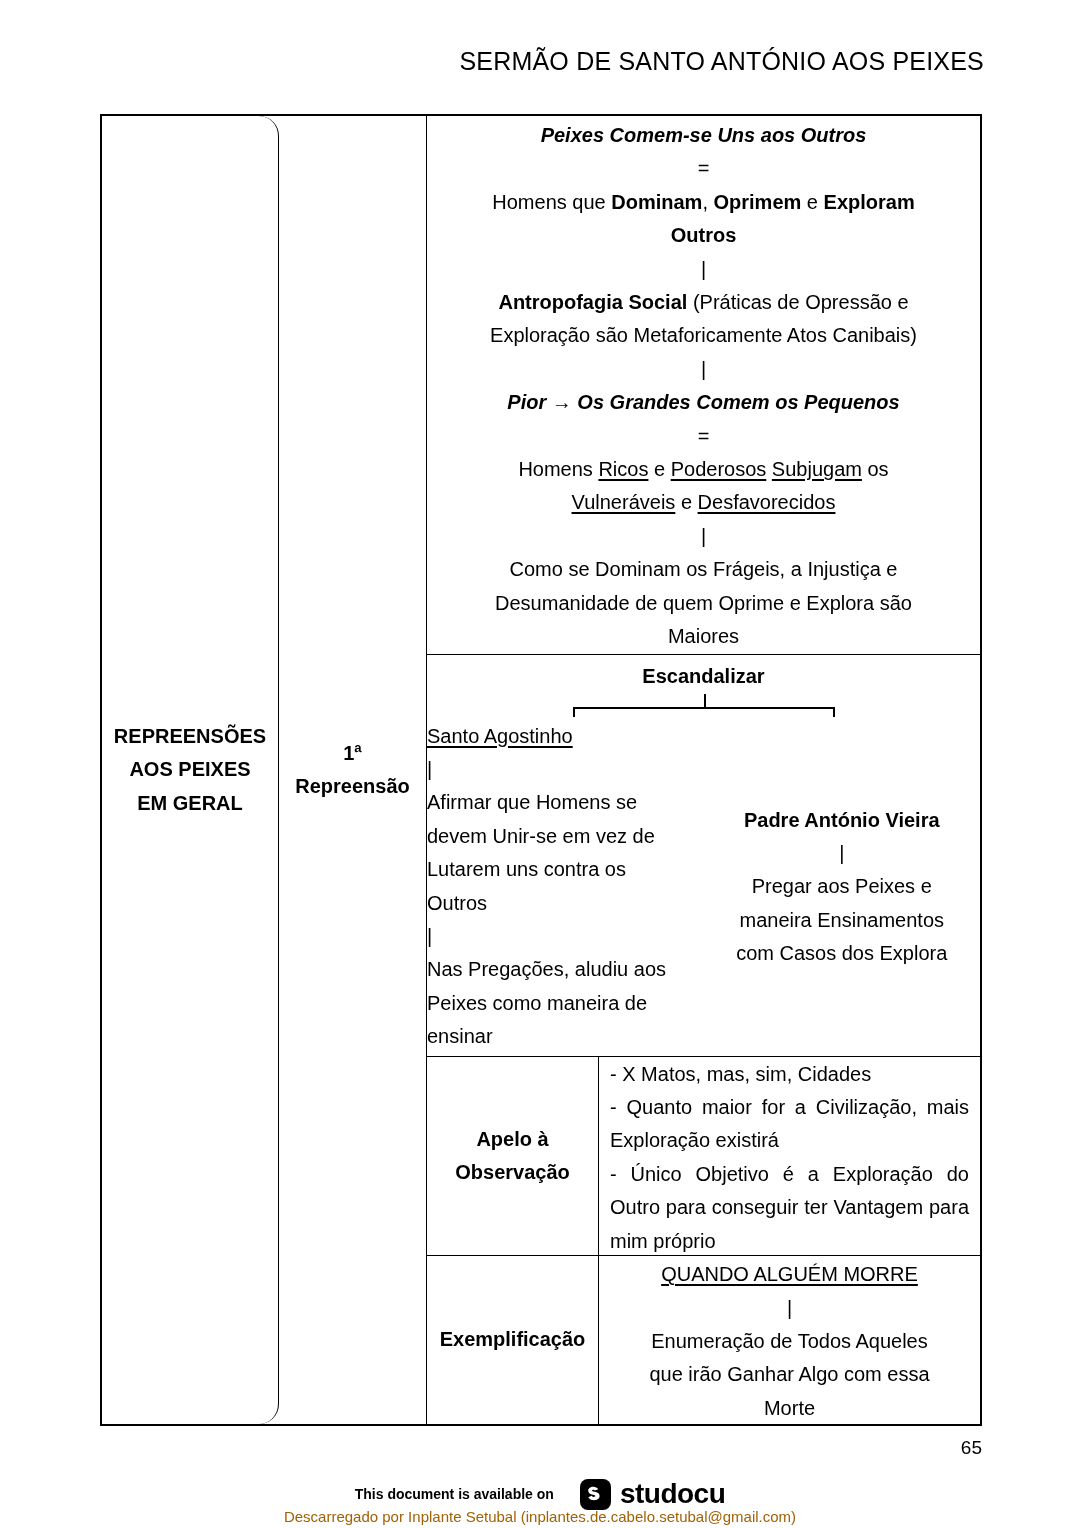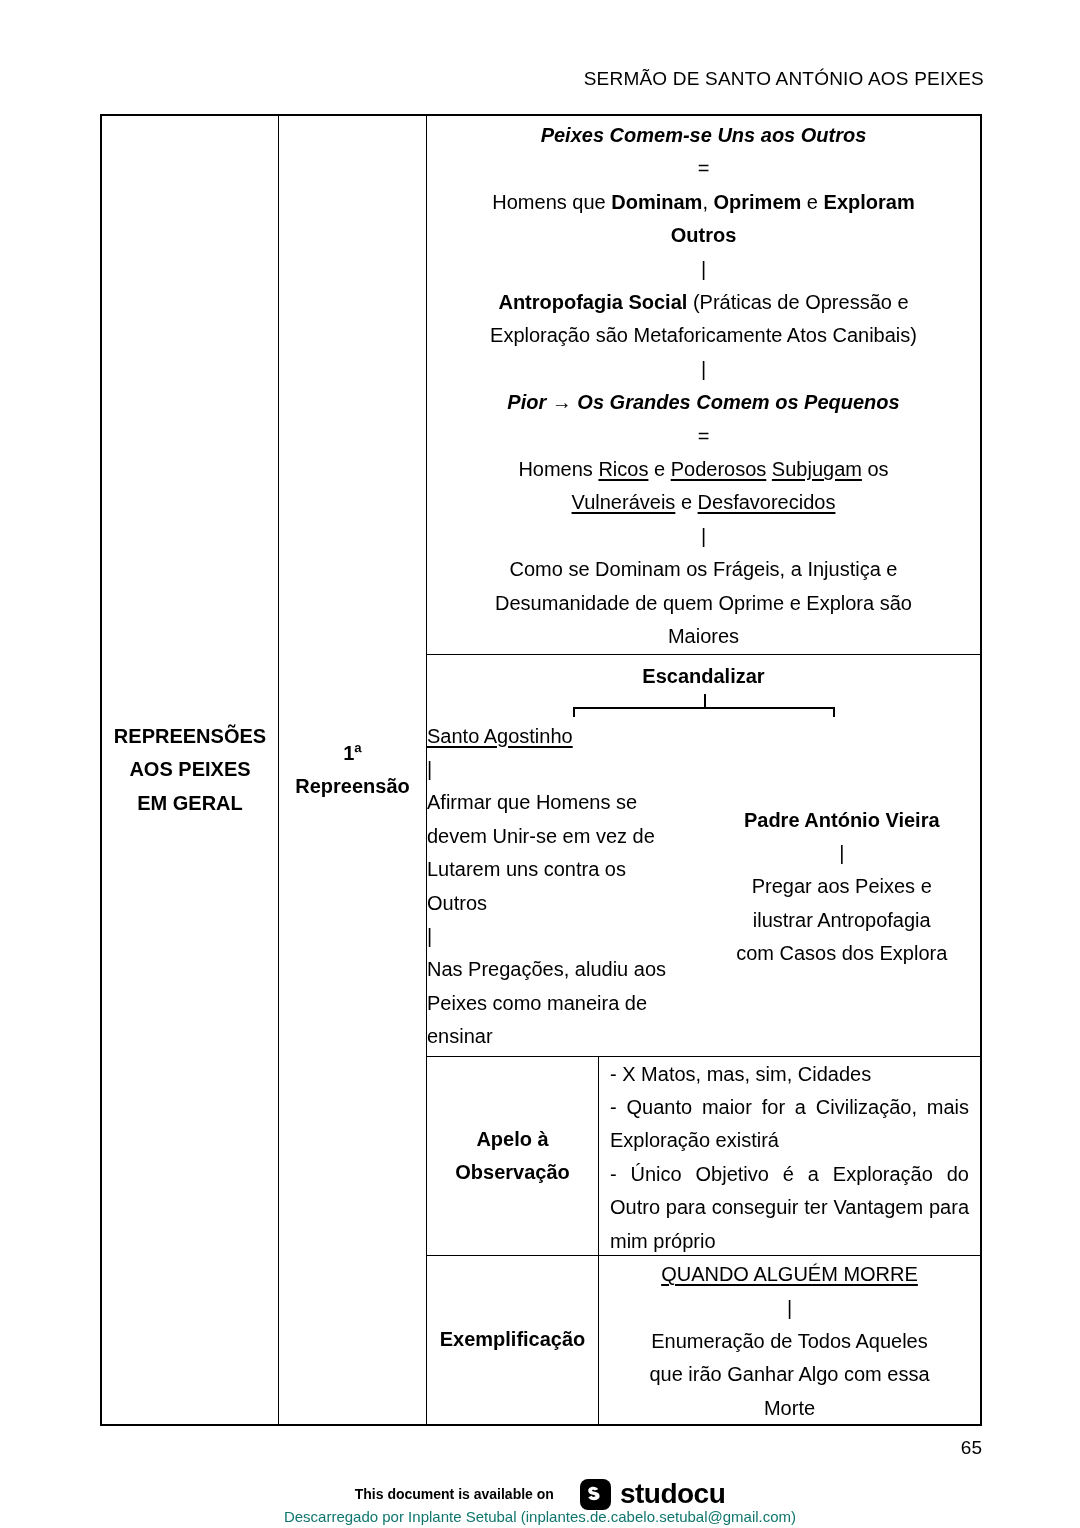--- a/index.html
+++ b/index.html
@@ -1,27 +1,27 @@
 <!DOCTYPE html>
 <html><head>
 <meta charset="utf-8">
 <title>Sermão de Santo António aos Peixes — Esquema</title>
 <style>
   * { margin:0; padding:0; box-sizing:border-box; }
   html,body { background:#ffffff; }
   body { font-family:"Liberation Sans","DejaVu Sans",sans-serif; color:#000; }
   .page { position:relative; width:1080px; height:1528px; background:#fff; overflow:hidden; margin:0 auto; }
 
-  .doc-header { position:absolute; top:68px; right:96px; font-size:19px; letter-spacing:0.2px; }
+  .doc-header { position:absolute; top:47px; right:96px; font-size:25px; letter-spacing:0.2px; }
 
   .table { position:absolute; left:100px; top:114px; width:882px; height:1312px;
            border:2px solid #000; display:flex; font-size:20px; line-height:33.4px; }
 
   .col-cat { width:177px; border-right:1px solid #000; display:flex; flex-direction:column;
-             justify-content:center; text-align:center; font-weight:bold; font-size:20px; }
+             justify-content:center; text-align:center; font-weight:bold; font-size:20px;border-radius:20px; }
   .col-rep { width:148px; border-right:1px solid #000; display:flex; flex-direction:column;
              justify-content:center; text-align:center; font-weight:bold; font-size:20px; }
   .col-main { flex:1; display:flex; flex-direction:column; }
 
   .row { overflow:hidden; }
   .row1 { height:540px; border-bottom:1px solid #000; text-align:center; padding-top:3px; }
   .row2 { height:402px; border-bottom:1px solid #000; padding-top:5px; }
   .row3 { height:200px; border-bottom:1px solid #000; display:flex; }
   .row4 { height:168px; display:flex; }
 
@@ -47,21 +47,21 @@
 
   .page-number { position:absolute; top:1437px; right:98px; font-size:19px; }
 
   .footer-brand { position:absolute; top:1478px; left:0; width:100%;
                   display:flex; justify-content:center; align-items:center; gap:26px; }
   .avail { font-size:14px; font-weight:bold; }
   .logo { display:flex; align-items:center; gap:9px; cursor:pointer; }
   .wordmark { font-size:28px; font-weight:bold; letter-spacing:-0.5px; }
 
   .download-note { position:absolute; top:1508px; left:0; width:100%;
-                   text-align:center; font-size:15px; color:#0f766e; }
+                   text-align:center; font-size:15px; color:#a16207; }
 </style>
 </head>
 <body>
 
 <div class="page">
 
   <div class="doc-header">SERMÃO DE SANTO ANTÓNIO AOS PEIXES</div>
 
   <div class="table">
 
@@ -117,21 +117,21 @@
               <div class="line"><span>Outros</span></div>
               <div class="line"><span>|</span></div>
               <div class="line"><span>Nas Pregações, aludiu aos</span></div>
               <div class="line"><span>Peixes como maneira de</span></div>
               <div class="line"><span>ensinar</span></div>
             </div>
           <div class="r2-right">
               <div class="line"><span class="b">Padre António Vieira</span></div>
               <div class="line"><span>|</span></div>
               <div class="line"><span>Pregar aos Peixes e</span></div>
-              <div class="line"><span>ilustrar Antropofagia</span></div>
+              <div class="line"><span>maneira Ensinamentos</span></div>
               <div class="line"><span>com Casos dos Explora</span></div>
             </div>
         </div>
       </div>
 
       <div class="row row3">
         <div class="label-cell">
             <div class="line"><span>Apelo à</span></div>
             <div class="line"><span>Observação</span></div>
           </div>

